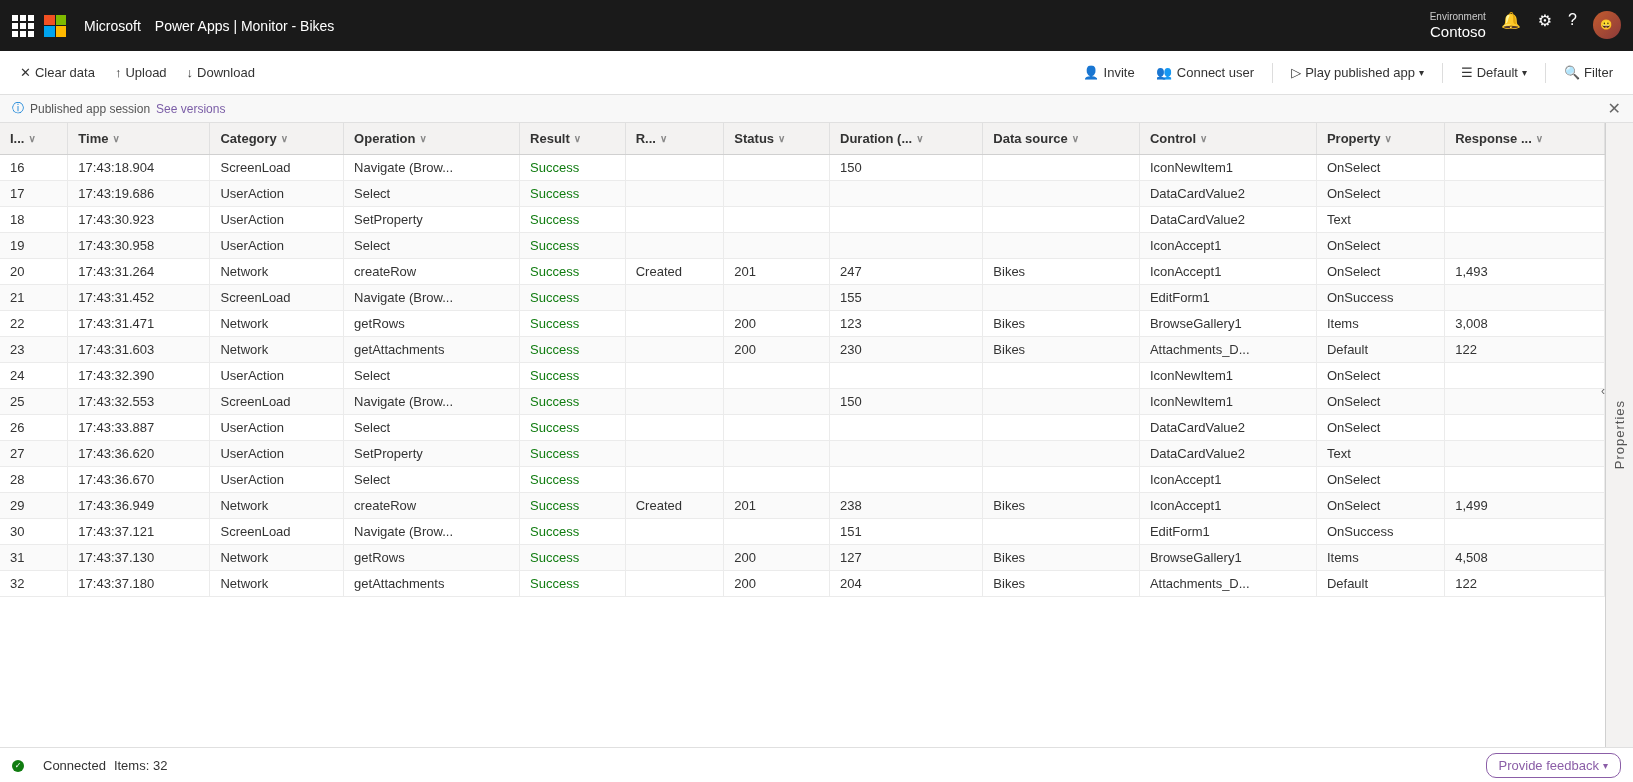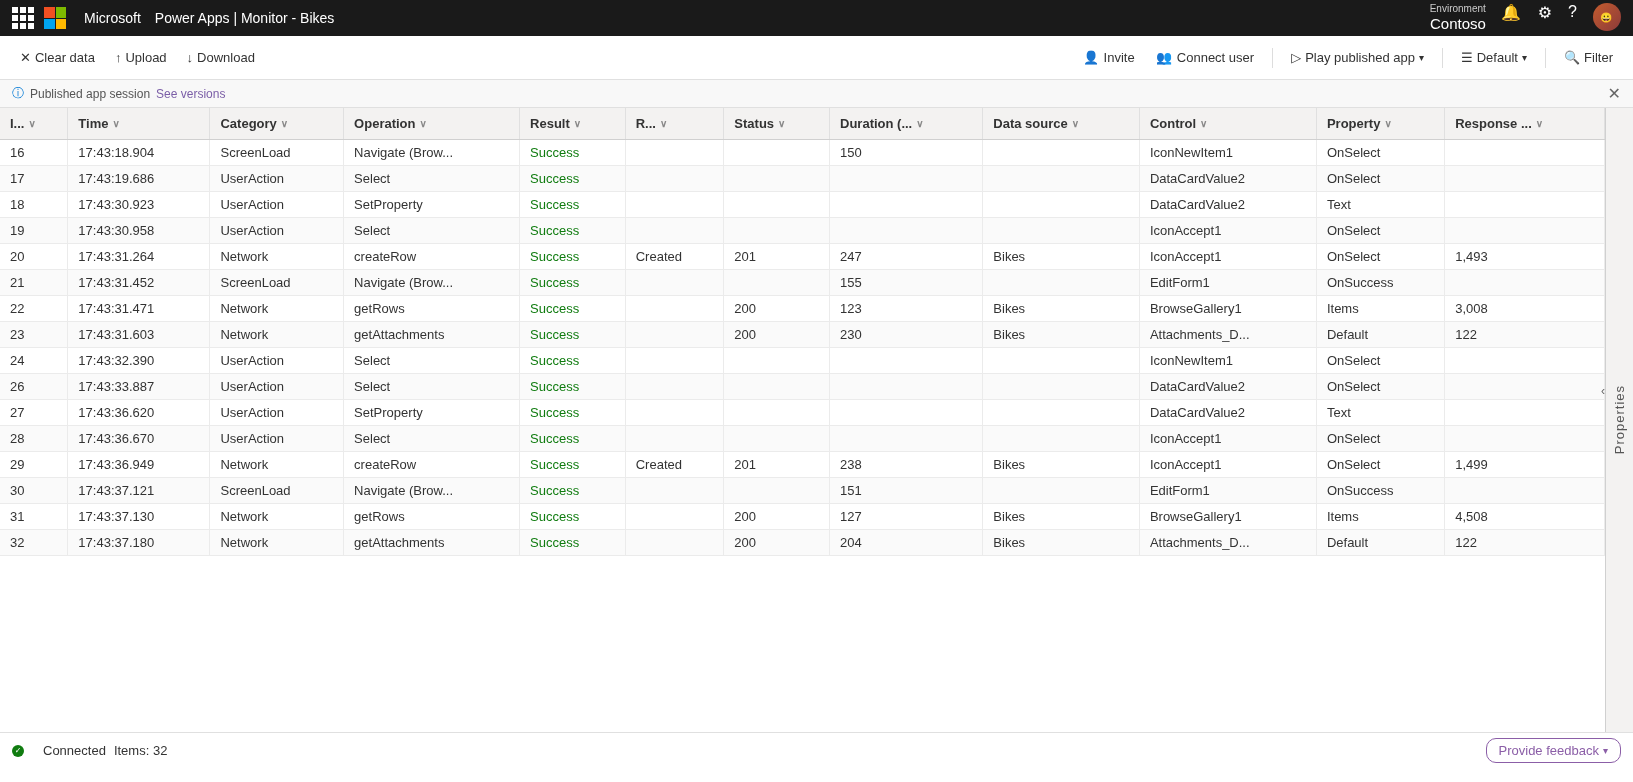--- a/index.html
+++ b/index.html
@@ -1,21 +1,21 @@
 <!DOCTYPE html>
 <html><head>
   <meta charset="utf-8">
   <style>
     * { box-sizing: border-box; margin: 0; padding: 0; }
     body { font-family: 'Segoe UI', Arial, sans-serif; font-size: 13px; background: #fff; overflow: hidden; width: 1633px; height: 782px; }
 
     
     .top-bar {
       background: #1a1a1a;
-      height: 36px;
+      height: 51px;
       display: flex;
       align-items: center;
       padding: 0 12px;
       gap: 10px;
     }
     .waffle-icon {
       display: grid;
       grid-template-columns: repeat(3, 6px);
       grid-template-rows: repeat(3, 6px);
       gap: 2px;
@@ -516,20 +516,34 @@
               <td class="td-success">Success</td>
               <td></td>
               <td></td>
               <td></td>
               <td></td>
               <td>IconNewItem1</td>
               <td>OnSelect</td>
               <td></td>
             </tr>
             <tr>
+              <td>25</td>
+              <td>17:43:32.553</td>
+              <td>ScreenLoad</td>
+              <td>Navigate (Brow...</td>
+              <td class="td-success">Success</td>
+              <td></td>
+              <td></td>
+              <td>150</td>
+              <td></td>
+              <td>IconNewItem1</td>
+              <td>OnSelect</td>
+              <td></td>
+            </tr>
+            <tr>
               <td>26</td>
               <td>17:43:33.887</td>
               <td>UserAction</td>
               <td>Select</td>
               <td class="td-success">Success</td>
               <td></td>
               <td></td>
               <td></td>
               <td></td>
               <td>DataCardValue2</td>

